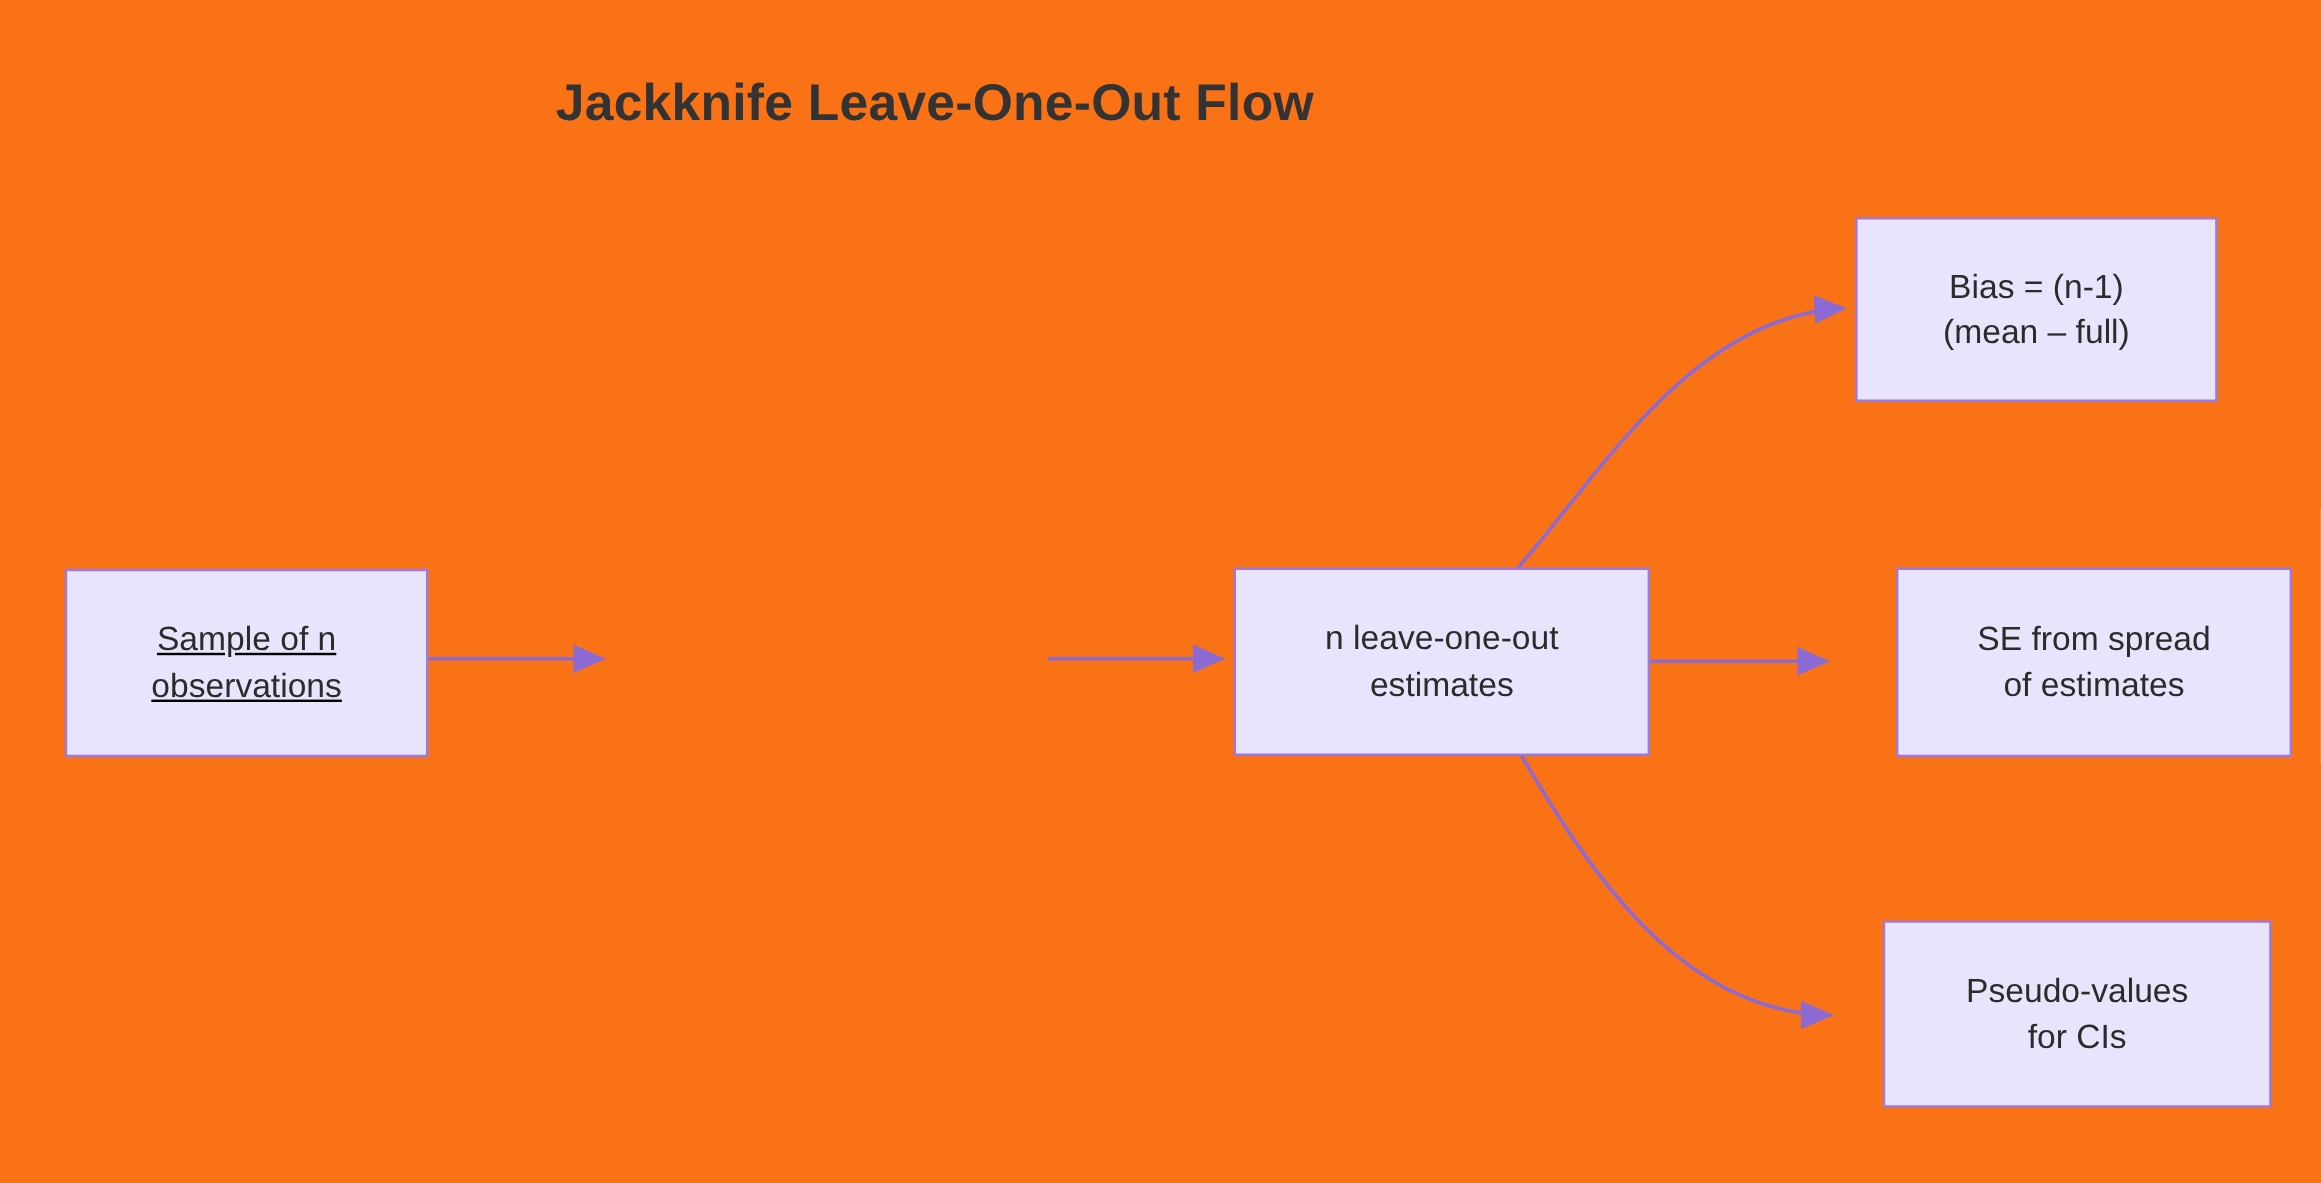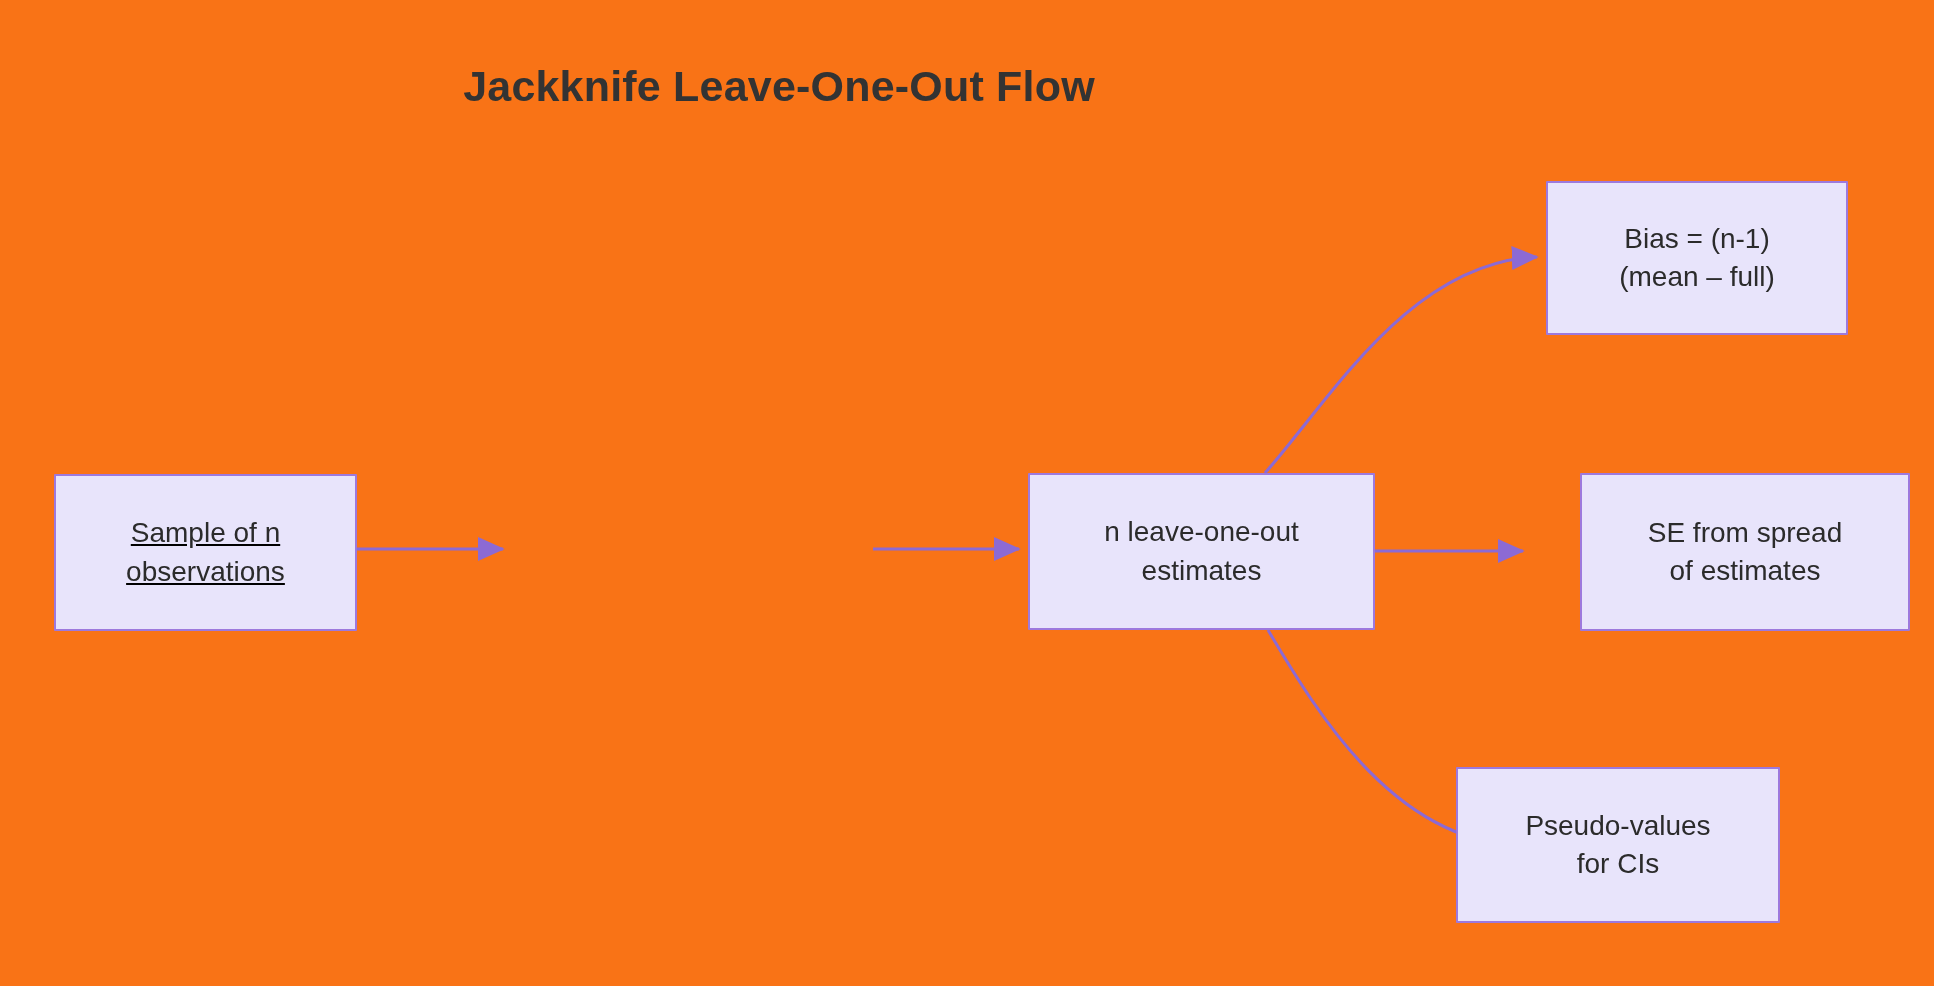--- a/index.html
+++ b/index.html
@@ -102,18 +102,18 @@
   <div class="node" style="left:1546px; top:181px; width:302px; height:154px;">
     <span class="node-label">Bias = (n-1)
 (mean – full)</span>
   </div>
 
   <div class="node" style="left:1532px; top:473px; width:330px; height:158px;margin-left:48px;">
     <span class="node-label">SE from spread
 of estimates</span>
   </div>
 
-  <div class="node" style="left:1456px; top:767px; width:324px; height:156px;">
+  <div class="node" style="left:1569px; top:767px; width:324px; height:156px;">
     <span class="node-label">Pseudo-values
 for CIs</span>
   </div>
 
 </div>
 
 </body></html>

